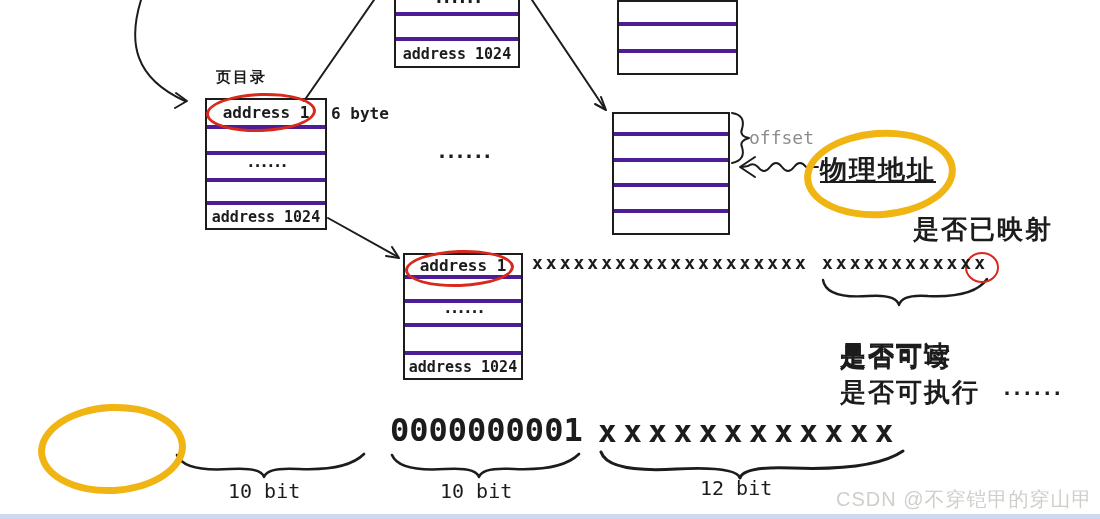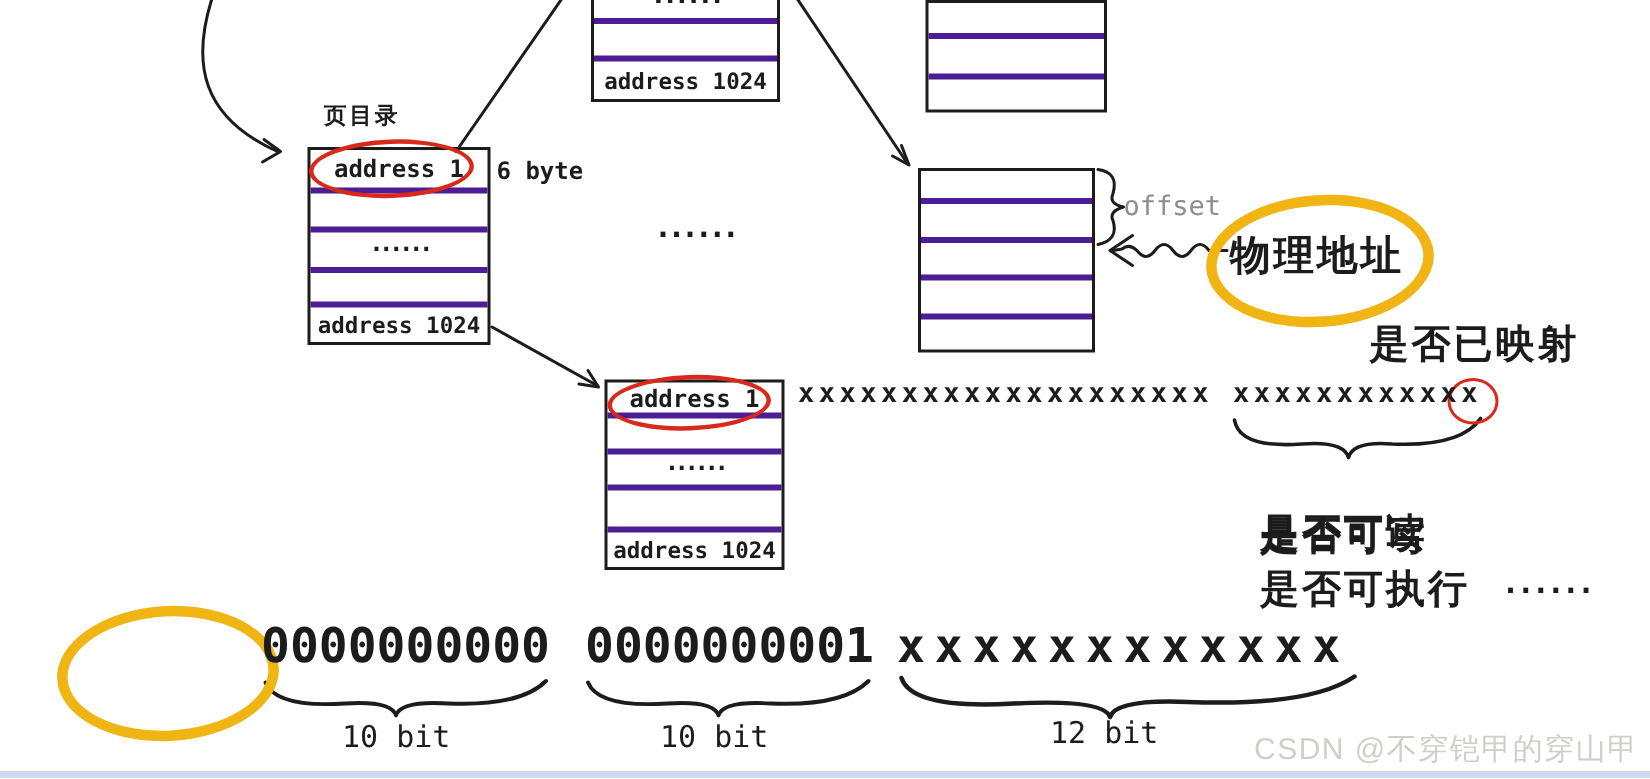--- a/index.html
+++ b/index.html
@@ -97,36 +97,35 @@
     <path class="stroke" stroke-width="2.6" d="M 177 455 Q 184 472 230 469 Q 261 467 264 477 Q 267 467 299 469 Q 347 471 364 454"></path>
     <path class="stroke" stroke-width="2.6" d="M 392 455 Q 399 472 445 469 Q 476 467 479 477 Q 482 467 514 469 Q 562 471 579 454"></path>
     <path class="stroke" stroke-width="3" d="M 601 452 Q 608 473 676 469 Q 736 466 740 478 Q 744 466 792 468 Q 874 471 903 451"></path>
   </svg>
 
   <div class="red-ellipse" style="left:206px;top:93px;width:104px;height:33px;transform:rotate(-2deg);"></div>
   <div class="red-ellipse" style="left:405px;top:250px;width:103px;height:31px;transform:rotate(-2deg);"></div>
   <div class="red-ellipse" style="left:965px;top:252px;width:30px;height:27px;border-width:2px;"></div>
 
   <div class="yellow-ellipse" style="left:804px;top:130px;width:138px;height:74px;transform:rotate(-4deg);"></div>
-  <div class="abs cjk" style="left:820px;top:152px;font-size:27px;">物理地址</div>
+  <div class="abs cjk" style="left:820px;top:152px;font-size:27px;text-decoration:underline;">物理地址</div>
 
   <div class="abs mono" style="left:532px;top:252px;font-size:18px;letter-spacing:3px;">xxxxxxxxxxxxxxxxxxxx</div>
   <div class="abs mono" style="left:822px;top:252px;font-size:18px;letter-spacing:3px;">xxxxxxxxxxxx</div>
   <div class="abs cjk" style="left:913px;top:212px;font-size:26px;">是否已映射</div>
 
   <div class="abs cjk" style="left:840px;top:305px;font-size:26px;margin-top:33px;">是否可读</div>
   <div class="abs cjk" style="left:840px;top:375px;font-size:26px;">
     <span>是否可执行</span>
     <span class="dots" style="font-size:20px;letter-spacing:-2px;margin-left:10px;">......</span>
   </div>
   <div class="abs cjk" style="left:840px;top:340px;font-size:26px;">是否可写</div>
 
   <div class="yellow-ellipse" style="left:38px;top:404px;width:134px;height:76px;transform:rotate(-3deg);"></div>
 
-  <div class="abs mono" style="left:174px;top:411px;font-size:32px;">0000000000</div>
   <div class="abs mono" style="left:390px;top:411px;font-size:32px;">0000000001</div>
   <div class="abs mono" style="left:598px;top:413px;font-size:31px;letter-spacing:6.5px;">xxxxxxxxxxxx</div>
 
   <div class="abs mono" style="left:228px;top:479px;font-size:20px;font-weight:500;">10 bit</div>
   <div class="abs mono" style="left:440px;top:479px;font-size:20px;font-weight:500;">10 bit</div>
   <div class="abs mono" style="left:700px;top:476px;font-size:20px;font-weight:500;">12 bit</div>
 
   <div class="abs" id="watermark" style="left:836px;top:486px;">CSDN @不穿铠甲的穿山甲</div>
   <div id="bottom-strip"></div>
 

